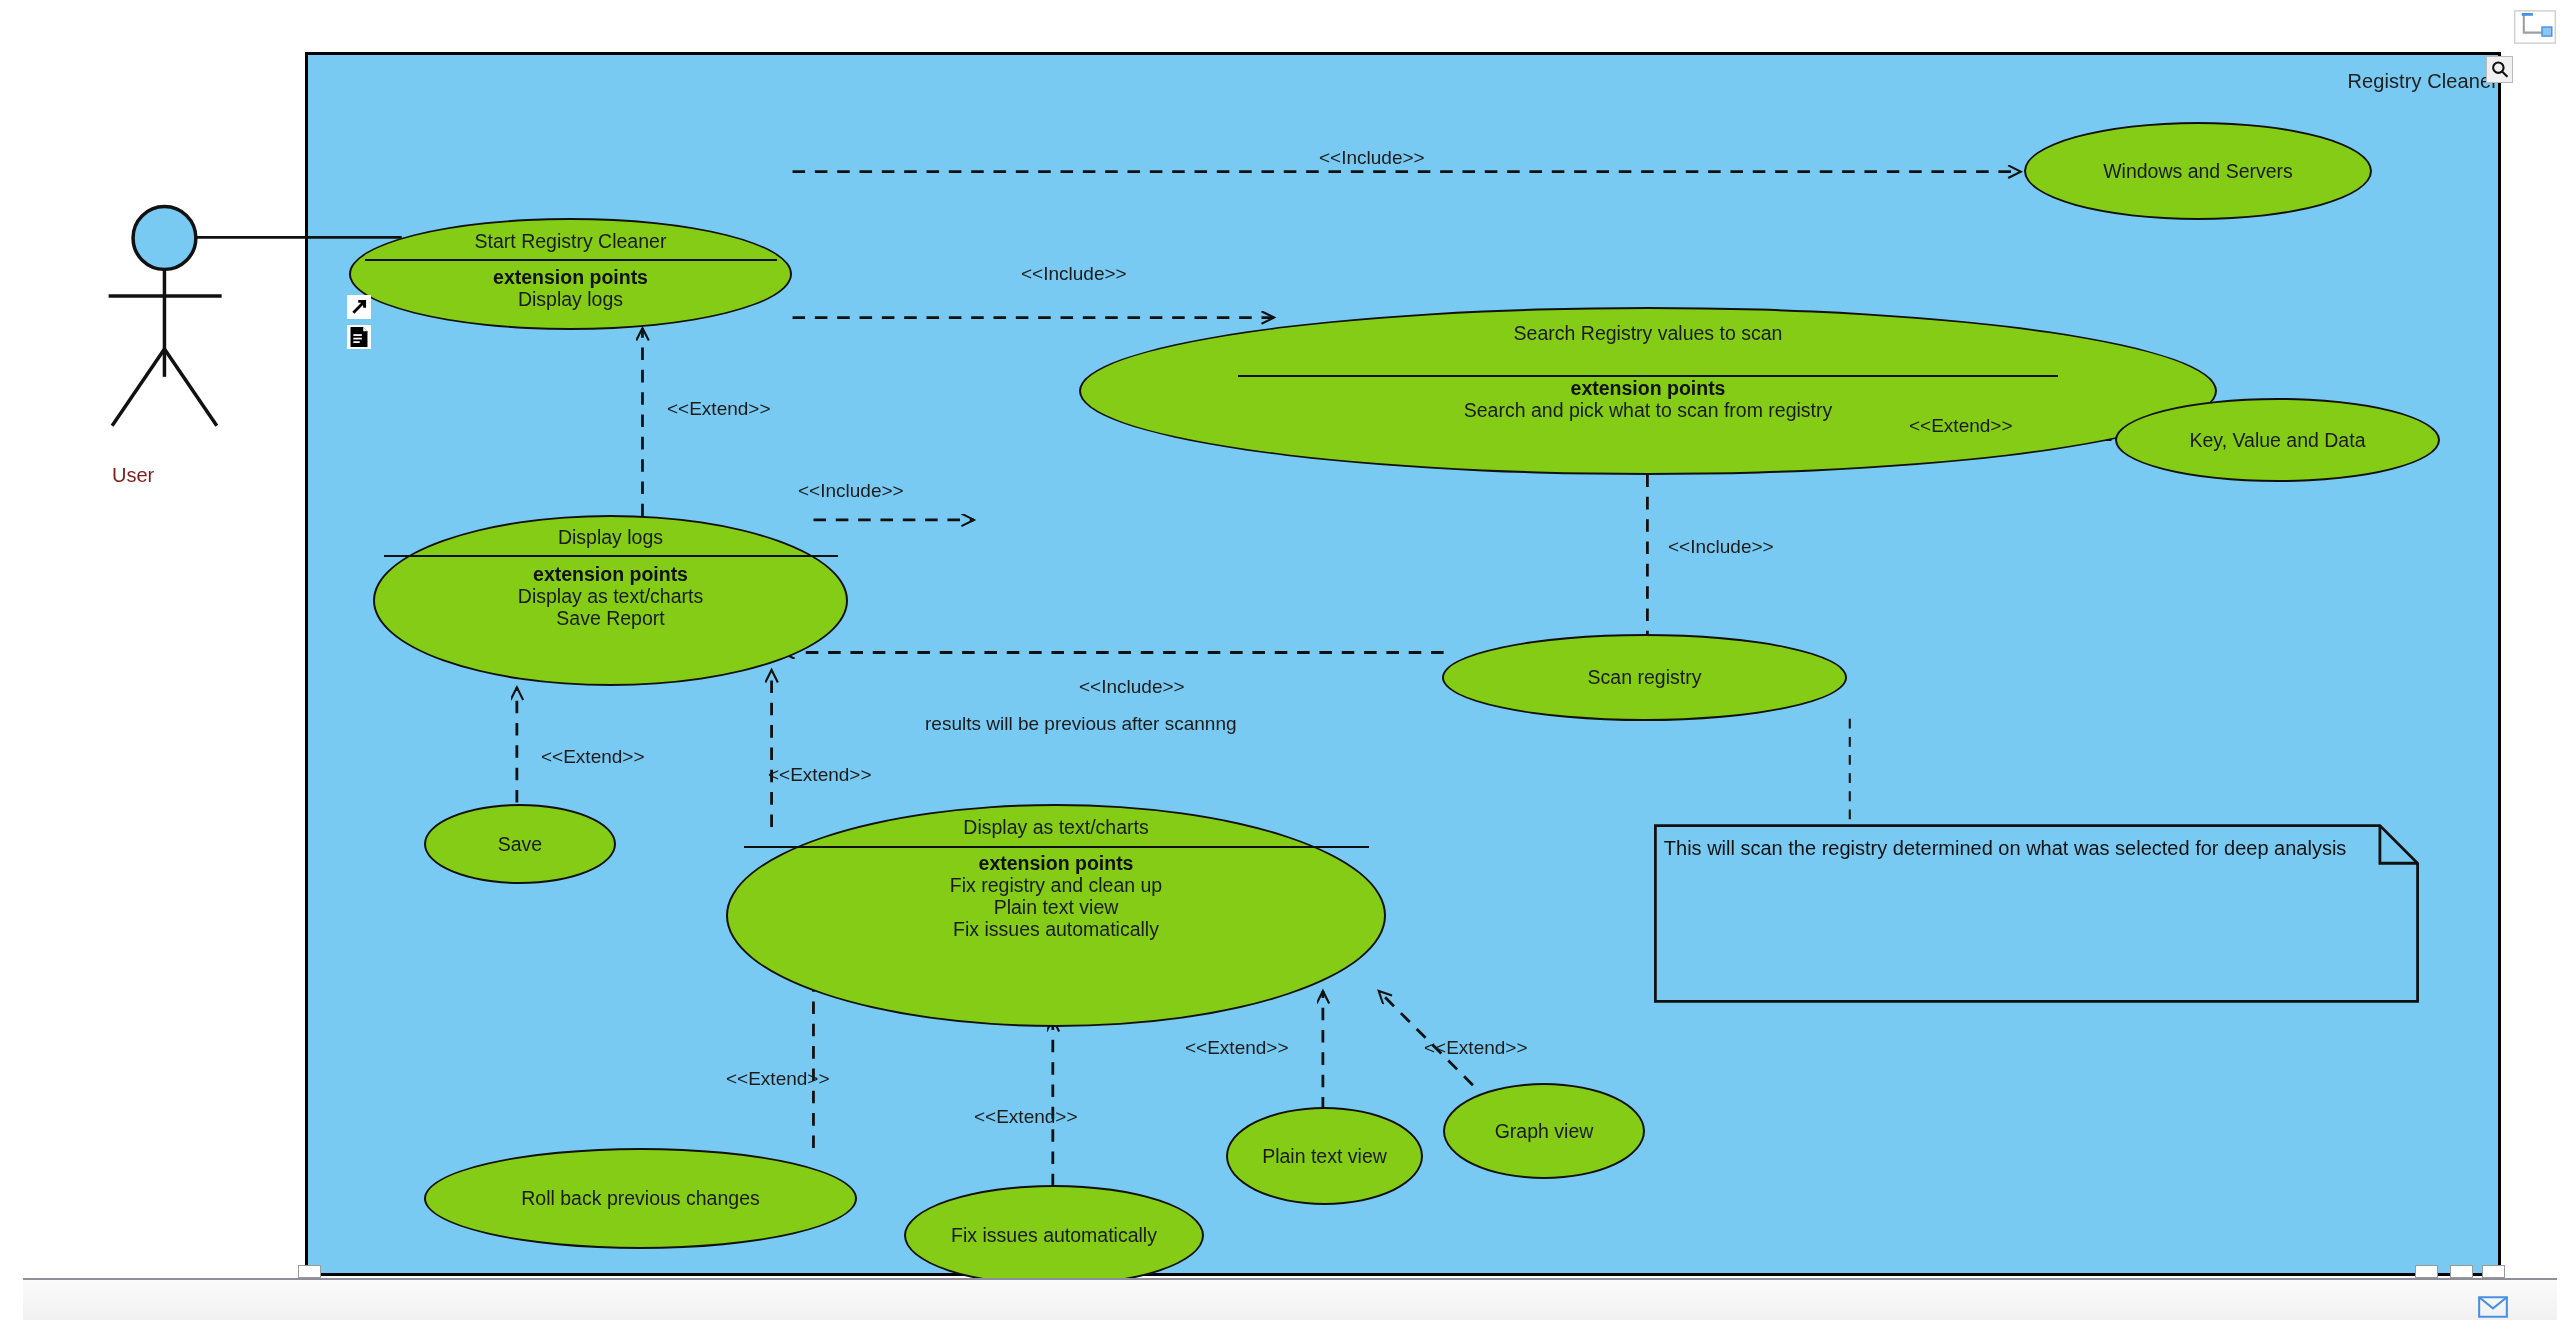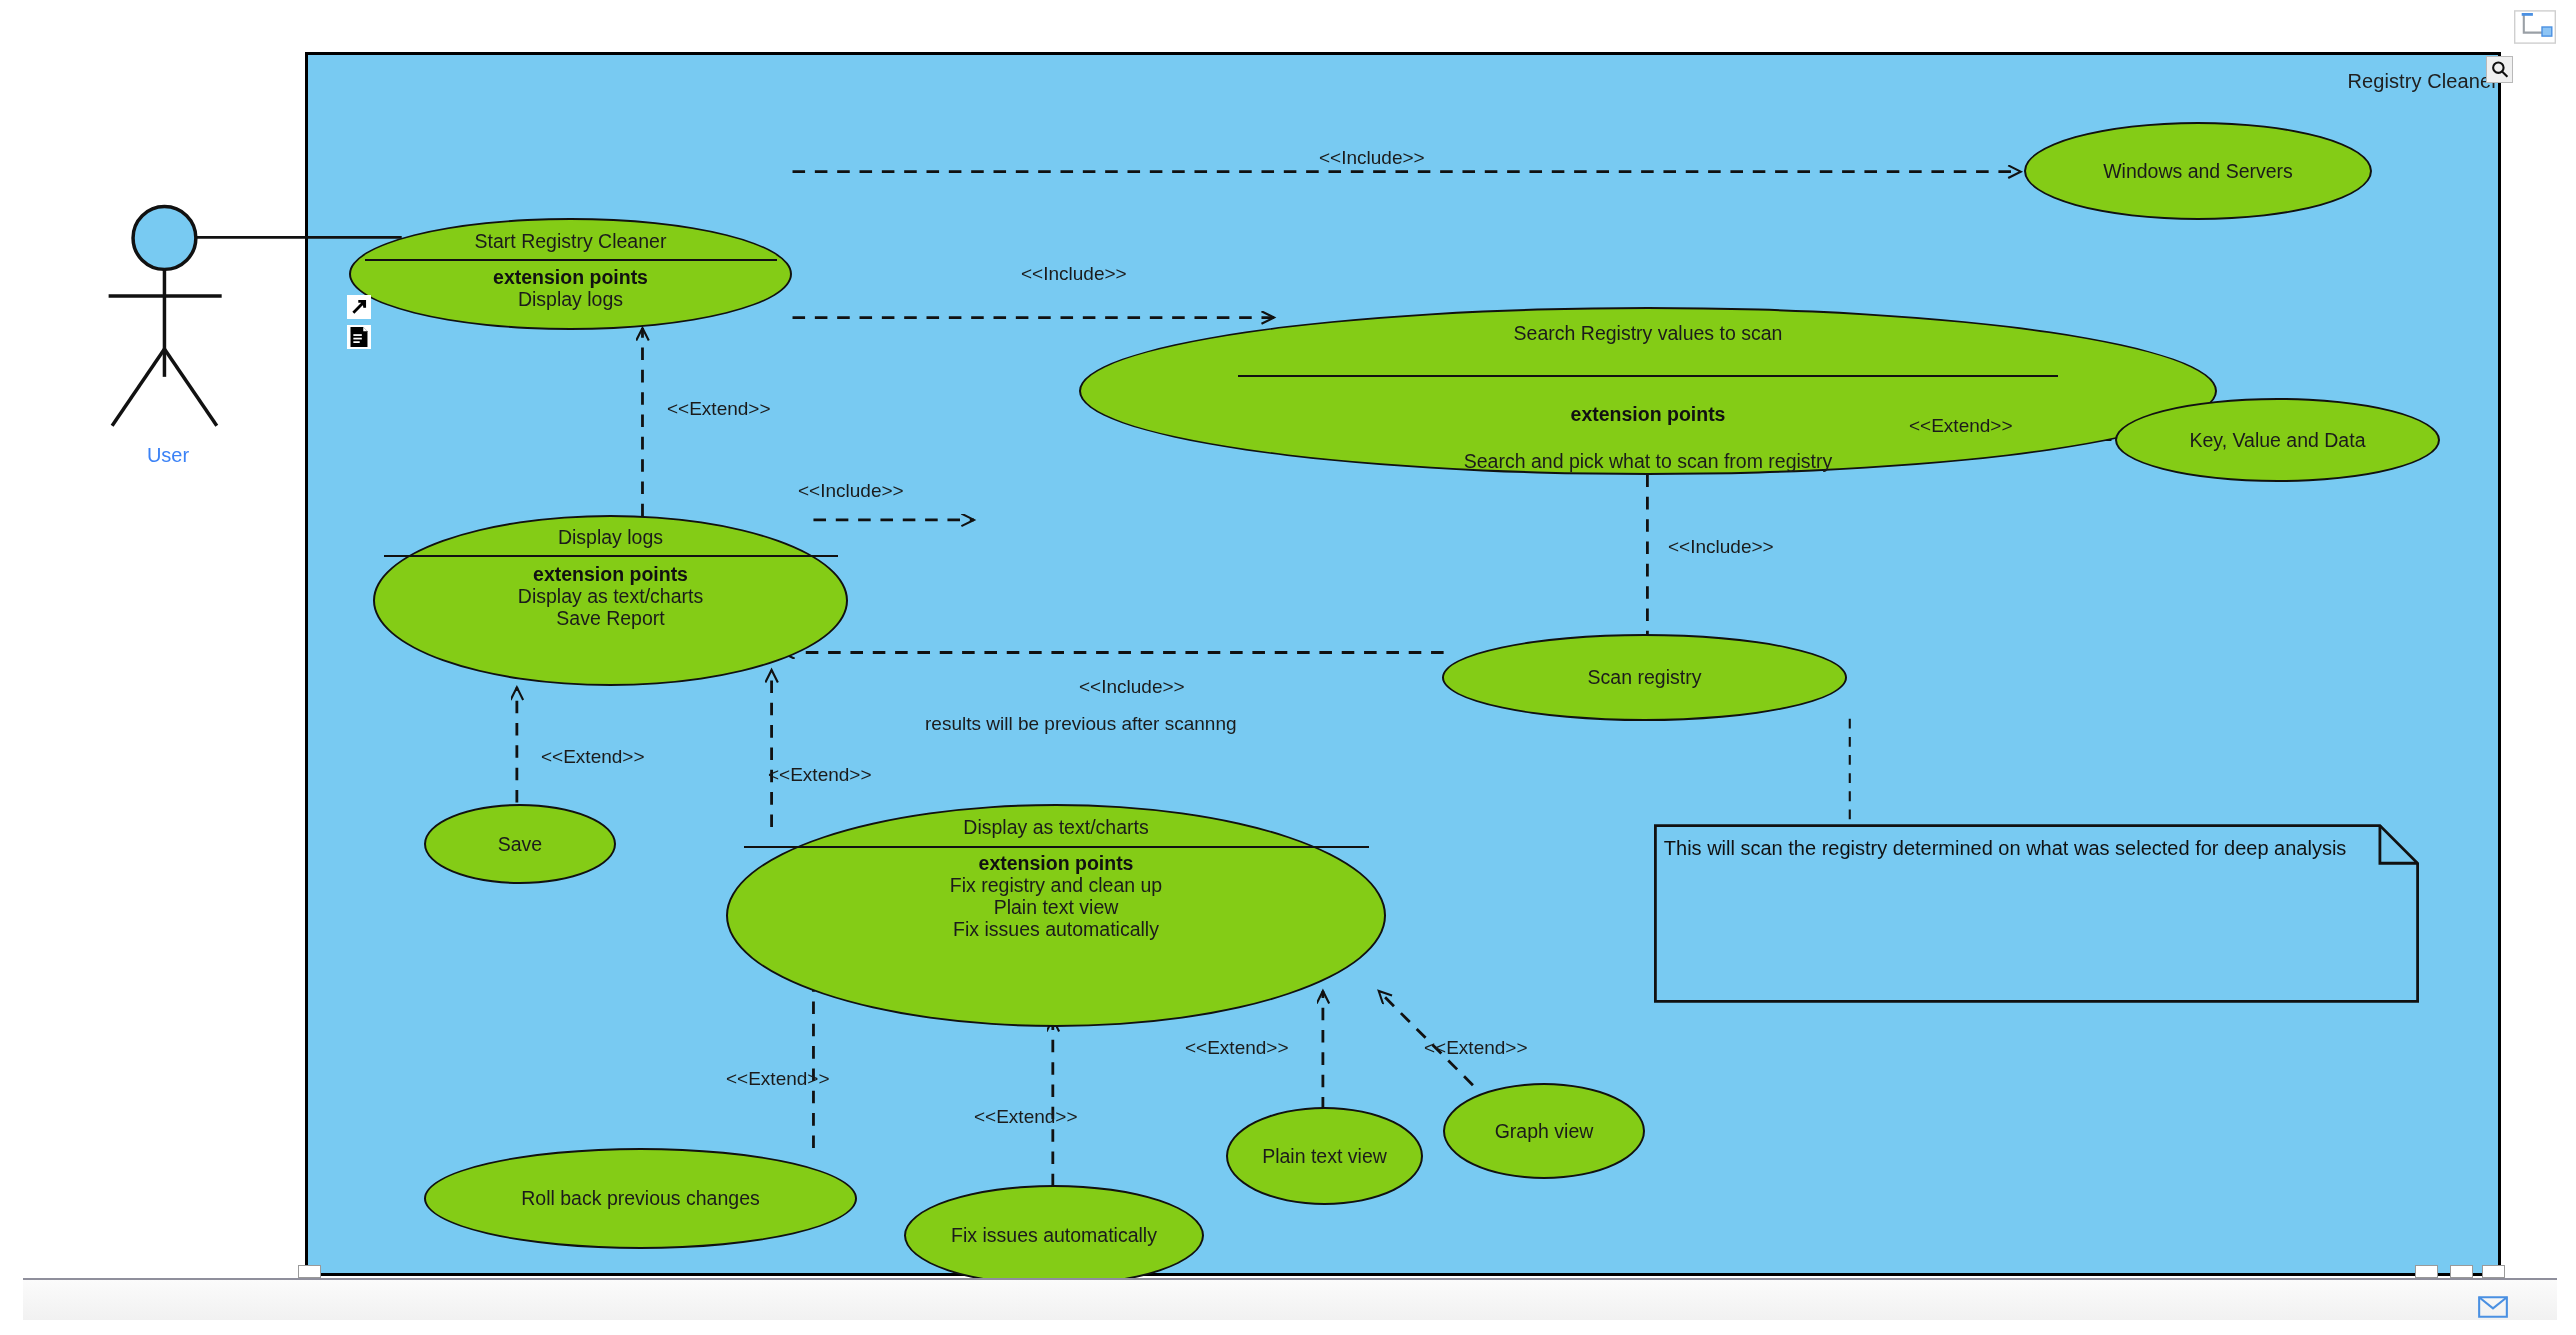--- a/index.html
+++ b/index.html
@@ -98,25 +98,25 @@
     position: absolute;
     font-size: 19px;
     color: #1b1b1b;
     white-space: nowrap;
     line-height: 1.15;
     text-align: center;
   }
   #actor-label {
     position: absolute;
     left: 112px;
-    top: 444px;
+    top: 464px;
     width: 112px;
-    text-align: center;
+    text-align: left;
     font-size: 20px;
-    color: #3b82f6;
+    color: #7f1d1d;
   }
   
   #note {
     position: absolute;
     left: 1654px;
     top: 824px;
     width: 765px;
     height: 179px;
     background: #78CAF2;
     box-sizing: border-box;
@@ -248,21 +248,21 @@
         <div class="chord" style="width:412px;"></div>
       </div>
     <div class="ep-title" style="margin-top:15.4px;">extension points</div>
     <div class="ep-item">Display logs</div>
   </div>
 
   <div class="uc simple" style="left:2024px; top:122px; width:348px; height:98px;">
     <div class="uc-name">Windows and Servers</div>
   </div>
 
-  <div class="uc" style="left:1079px; top:307px; width:1138px; height:168px; padding-top:14px;justify-content:space-between;">
+  <div class="uc" style="left:1079px; top:307px; width:1138px; height:168px; padding-top:14px;">
     <div class="uc-name">Search Registry values to scan</div>
     <div class="chord-wrap" style="top:66px;">
         <div class="chord" style="width:820px;"></div>
       </div>
     <div class="ep-title" style="margin-top:35px;">extension points</div>
     <div class="ep-item">Search and pick what to scan from registry</div>
   </div>
 
   <div class="uc simple" style="left:2115px; top:398px; width:325px; height:84px;">
     <div class="uc-name">Key, Value and Data</div>

